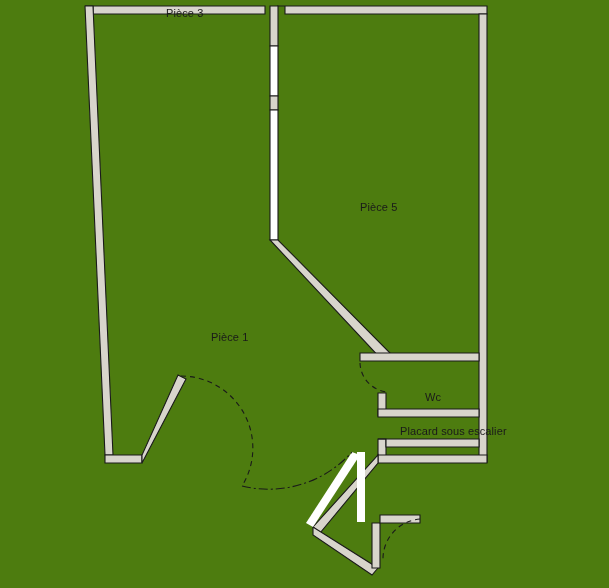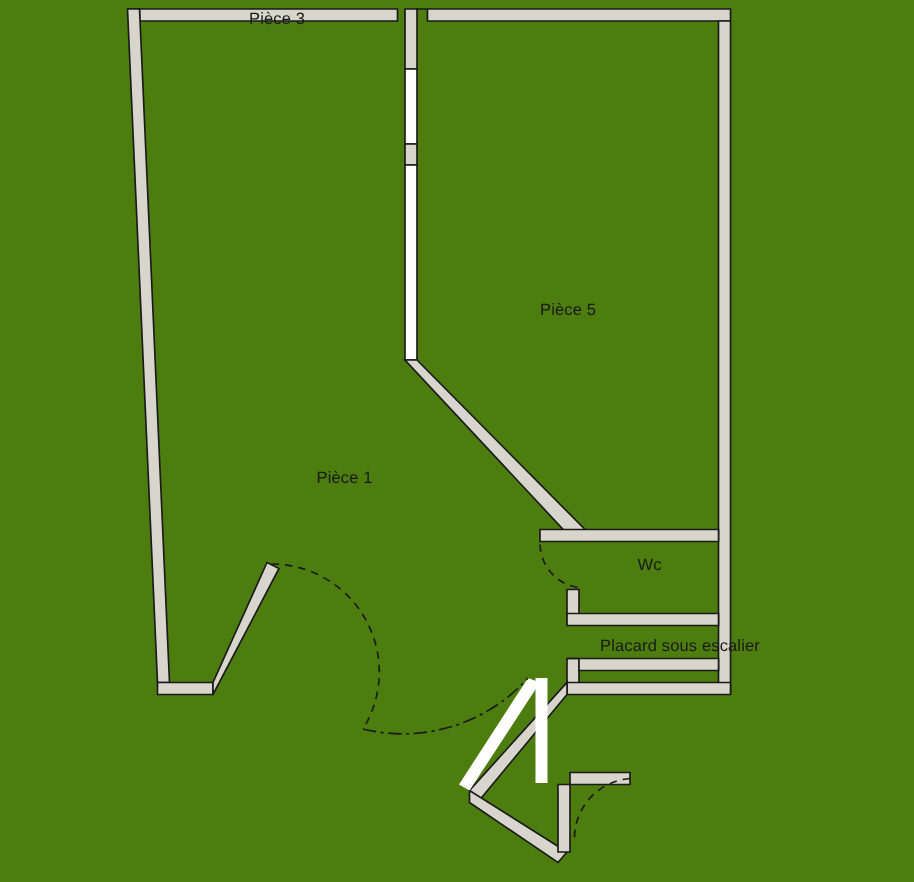--- a/index.html
+++ b/index.html
@@ -32,22 +32,22 @@
     position: absolute;
     font-family: "Liberation Sans", sans-serif;
     font-size: 11px;
     color: #1a1a1a;
     white-space: nowrap;
     line-height: 1;
     letter-spacing: 0.1px;
   }
   .label-piece3 { left: 166px; top: 8px; }
   .label-piece2 { left: 360px; top: 202px; }
-  .label-piece1 { left: 211px; top: 314px; }
-  .label-wc     { left: 425px; top: 372px; }
+  .label-piece1 { left: 211px; top: 332px; }
+  .label-wc     { left: 425px; top: 392px; }
   .label-placard{ left: 400px; top: 426px; }
 </style>
 </head>
 <body>
 
 <div id="floorplan-root">
 
   <svg id="floorplan-svg" viewBox="0 0 609 588">
 
     <g>

